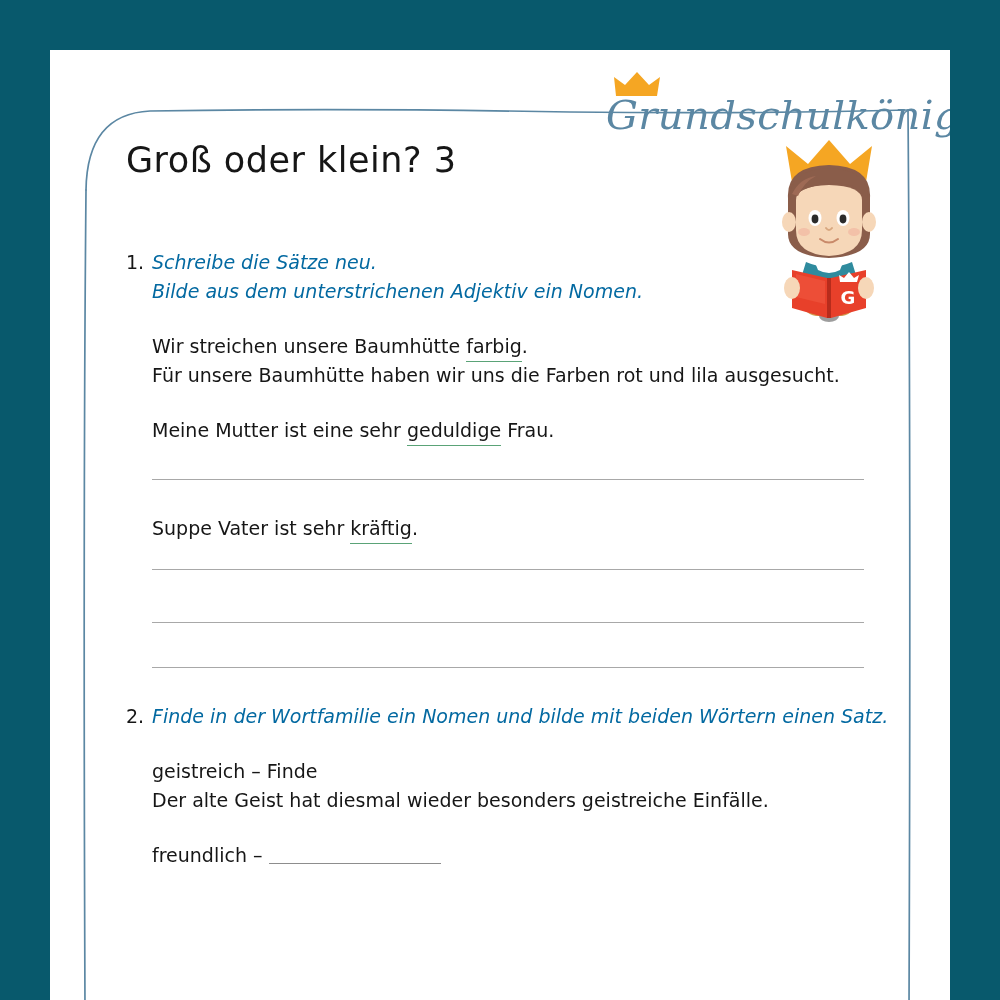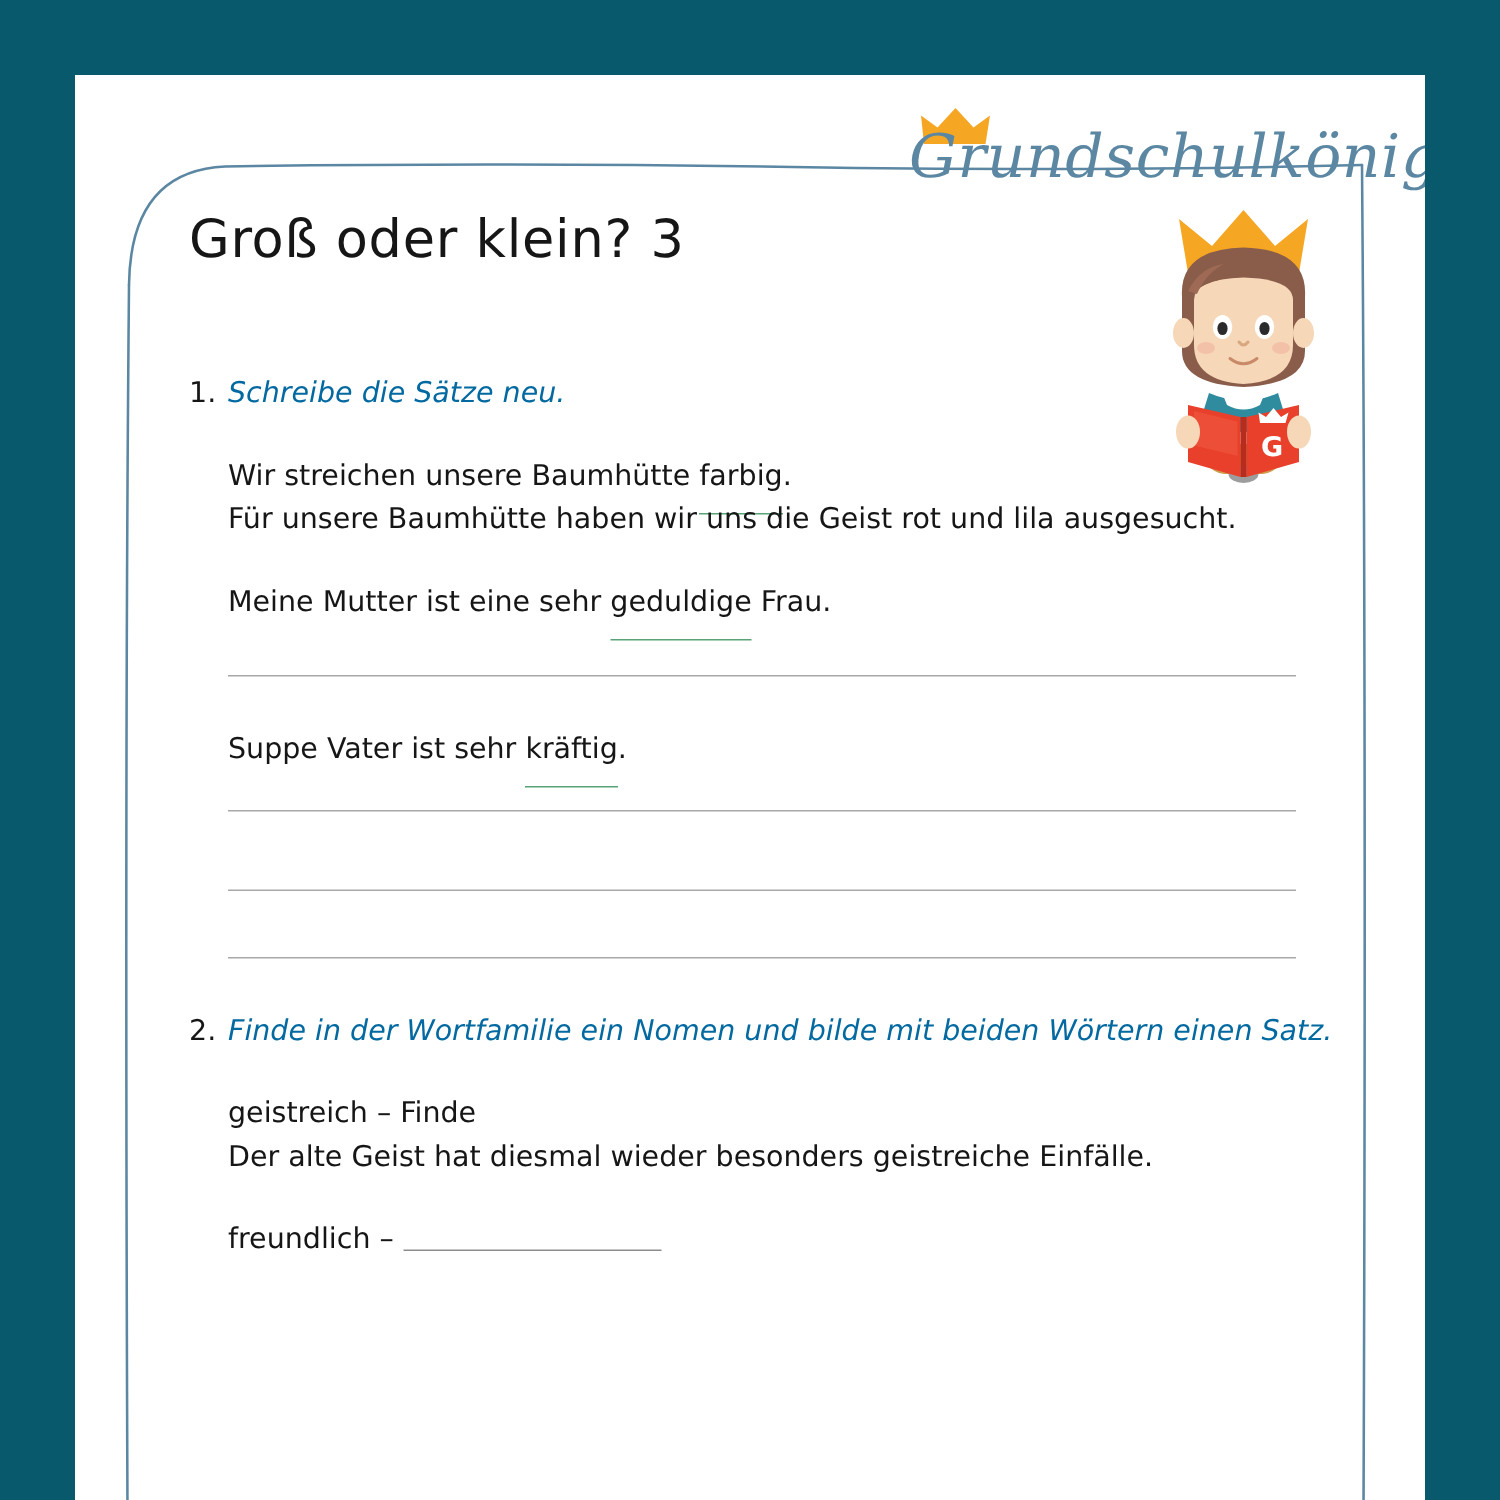--- a/index.html
+++ b/index.html
@@ -52,21 +52,21 @@
   .logo-crown {
     position: absolute;
     left: 8px;
     top: 0px;
     width: 46px;
     height: 26px;
   }
   .logo-text {
     position: absolute;
     left: 0;
-    top: 10px;
+    top: 20px;
     width: 310px;
     text-align: right;
     font-family: "DejaVu Serif", serif;
     font-style: italic;
     font-size: 40px;
     color: #5b87a3;
     letter-spacing: 0.4px;
     white-space: nowrap;
   }
 
@@ -123,21 +123,21 @@
     margin-left: 26px;
   }
   .sentence {
     font-size: 19px;
     color: #161616;
     line-height: 29px;
     white-space: nowrap;
   }
   .adj {
     border-bottom: 1.6px solid #5aa377;
-    padding-bottom: 14px;
+    padding-bottom: 4px;
   }
 
   .gap-s { height: 18px; }
   .gap-m { height: 26px; }
   .gap-l { height: 34px; }
 
   .answer-line {
     height: 1px;
     background: #a8a8a8;
     width: 712px;
@@ -219,28 +219,29 @@
     </svg>
 
     <div class="content">
 
       <h1 class="page-title">Groß oder klein? 3</h1>
 
       <div class="task">
         <div class="task-num">1.</div>
         <div class="task-body">
           <div class="task-line">Schreibe die Sätze neu.</div>
+          <div class="task-line">Bilde aus dem unterstrichenen Adjektiv ein Nomen.</div>
         </div>
       </div>
 
       <div class="gap-m"></div>
 
       <div class="block">
         <div class="sentence"><span>Wir streichen unsere Baumhütte </span><span class="adj">farbig</span><span>.</span></div>
-        <div class="sentence">Für unsere Baumhütte haben wir uns die Geist rot und lila ausgesucht.</div>
+        <div class="sentence">Für unsere Baumhütte haben wir uns die Farben rot und lila ausgesucht.</div>
       </div>
 
       <div class="gap-m"></div>
 
       <div class="block">
         <div class="sentence"><span>Meine Mutter ist eine sehr </span><span class="adj">geduldige</span><span> Frau.</span></div>
       </div>
       <div class="gap-l"></div>
       <div class="answer-line"></div>
 

